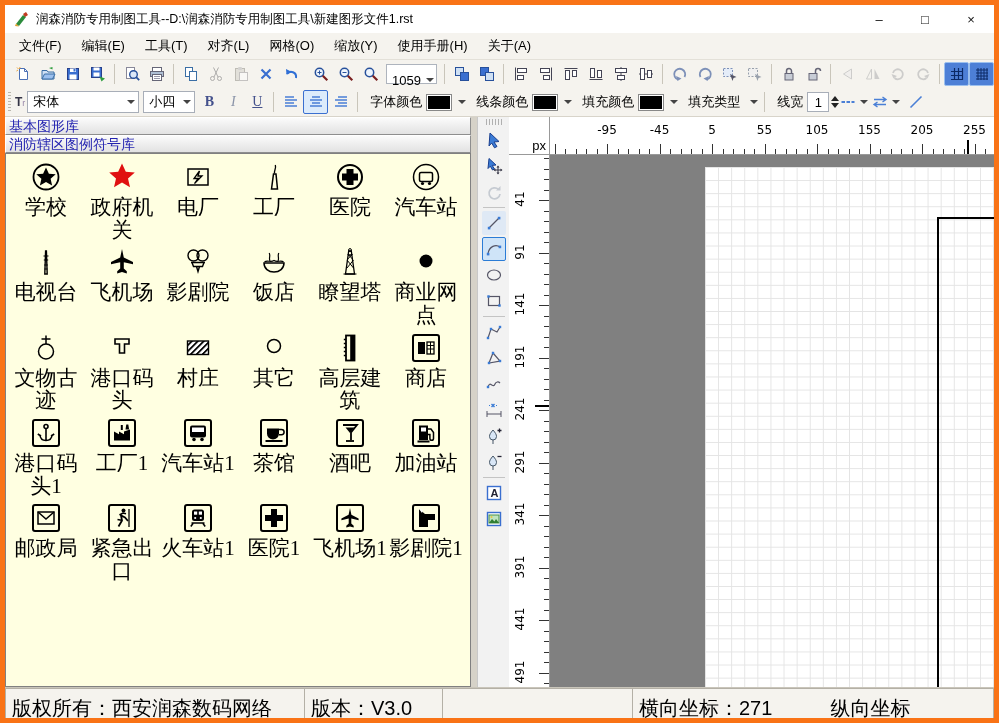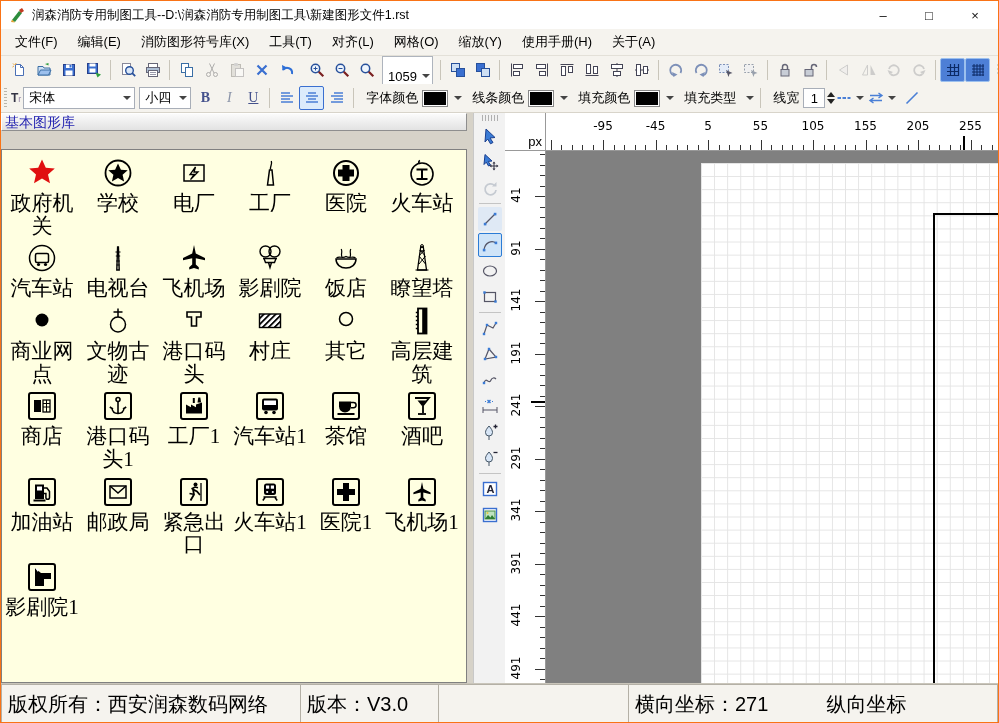--- a/index.html
+++ b/index.html
@@ -1,18 +1,18 @@
 <!DOCTYPE html>
 <html><head>
 <meta charset="utf-8">
 <style>
   * { box-sizing: border-box; margin: 0; padding: 0; }
   html,body { background:#fff; }
   body { font-family:"Liberation Sans","DejaVu Sans",sans-serif; }
-  .app { position:relative; width:999px; height:723px; overflow:hidden; background:#fef9c3; border:1px solid #f97316; }
+  .app { position:relative; width:999px; height:723px; overflow:hidden; background:#fef9c3; border:5px solid #f97316; }
 
   
   .titlebar { position:absolute; left:0; top:0; width:100%; height:28px; background:#fff; display:flex; align-items:center; }
   .app-icon { width:17px; height:17px; margin:0 6px 0 8px; flex:0 0 auto; }
   .title-text { font-size:12.5px; color:#000; white-space:nowrap; overflow:hidden; }
   .win-controls { margin-left:auto; display:flex; height:100%; }
   .win-btn { width:46px; height:100%; display:flex; align-items:center; justify-content:center; font-size:13px; color:#111; cursor:default; }
 
   
   .menubar { position:absolute; left:0; top:28px; width:100%; height:27px; background:#f5f3ee; display:flex; align-items:center; padding-left:4px; border-bottom:1px solid #e3e0d8; }
@@ -21,21 +21,21 @@
   
   .toolbar { position:absolute; left:0; width:100%; background:#f5f3ee; display:flex; align-items:center; }
   .tb1 { top:55px; height:28px; }
   .tb2 { top:83px; height:29px; border-bottom:1px solid #d8d4ca; }
   .grip { width:5px; height:20px; margin:0 3px 0 2px; background-image:repeating-linear-gradient(#b9b6ac 0 1px, transparent 1px 3px); background-size:3px 100%; background-repeat:no-repeat; background-position:1px 0; }
   .tb-sep { width:1px; height:20px; background:#c9c5ba; margin:0 4px; flex:0 0 auto; }
   .tb-btn { width:25px; height:24px; display:flex; align-items:center; justify-content:center; border:1px solid transparent; border-radius:2px; flex:0 0 auto; }
   .tb-btn svg { display:block; }
   .tb-btn.disabled { opacity:.45; filter:grayscale(.8); }
   .tb-btn.active-blue { background:#4d7fd6; border-color:#9cc0ee; }
-  .zoom-combo { display:flex; align-items:center; height:29px; background:#fff; border:1px solid #aeb4bd; margin:0 3px; padding:12px 2px 0 5px; }
+  .zoom-combo { display:flex; align-items:center; height:20px; background:#fff; border:1px solid #aeb4bd; margin:0 3px; padding:12px 2px 0 5px; }
   .zoom-combo .zval { font-size:13px; color:#000; min-width:30px; }
   .arrow-down { width:0; height:0; border-left:4px solid transparent; border-right:4px solid transparent; border-top:4px solid #444; margin-left:4px; }
   .combo { display:flex; align-items:center; height:22px; background:#fff; border:1px solid #a8aeb8; margin:0 2px; padding:0 3px 0 5px; font-size:13px; color:#000; }
   .combo .cval { flex:1; white-space:nowrap; overflow:hidden; }
   .fmt-label { font-size:13px; color:#000; margin:0 4px 0 8px; white-space:nowrap; }
   .swatch { width:26px; height:17px; background:#000; border:1px solid #888; box-shadow:inset 0 0 0 1px #fff; }
   .drop-btn { display:flex; align-items:center; padding:2px 2px; }
   .txt-btn { width:24px; height:23px; display:flex; align-items:center; justify-content:center; font-size:14px; color:#44518c; border:1px solid transparent; border-radius:2px; }
   .txt-btn.b { font-weight:bold; font-family:"Liberation Serif","DejaVu Serif",serif; }
   .txt-btn.i { font-style:italic; font-family:"Liberation Serif","DejaVu Serif",serif; color:#8a93a8; }
@@ -107,21 +107,20 @@
     <div class="win-controls">
       <div class="win-btn">–</div>
       <div class="win-btn">□</div>
       <div class="win-btn">×</div>
     </div>
   </div>
 
   <div class="menubar">
       <div class="menu-item">文件(F)</div>
       <div class="menu-item">编辑(E)</div>
-      <div class="menu-item">消防图形符号库(X)</div>
       <div class="menu-item">工具(T)</div>
       <div class="menu-item">对齐(L)</div>
       <div class="menu-item">网格(O)</div>
       <div class="menu-item">缩放(Y)</div>
       <div class="menu-item">使用手册(H)</div>
       <div class="menu-item">关于(A)</div>
     </div>
 
   <div class="toolbar tb1">
       <div class="grip"></div>
@@ -436,41 +435,42 @@
     <div class="tb-btn">
         <svg width="16" height="16" viewBox="0 0 16 16">
           <path d="M2.5 13.5l11-11" stroke="#4a7fd6" stroke-width="1.6"></path>
         </svg>
       </div>
   </div>
 
   <div class="main">
 
     <div class="lib-header lib-h1">基本图形库</div>
+    <div class="lib-header lib-h2">消防辖区图例符号库</div>
     <div class="lib-grid">
-        <div class="sym-cell">
-          <div class="sym-icon">
-            <svg width="32" height="32" viewBox="0 0 32 32">
-              <path d="M16 2.5l3.8 8.2 9 .8-6.8 6 2 8.8L16 21.6l-8 4.7 2-8.8-6.8-6 9-.8z" fill="#e01010"></path>
-            </svg>
-          </div>
-          <div class="sym-label">政府机关</div>
-        </div>
         <div class="sym-cell">
           <div class="sym-icon">
             <svg width="32" height="32" viewBox="0 0 32 32">
               <circle cx="16" cy="16" r="12.5" fill="none" stroke="#000" stroke-width="1.8"></circle>
               <path d="M16 6.5l2.9 6.2 6.8.6-5.1 4.5 1.5 6.7-6.1-3.6-6.1 3.6 1.5-6.7-5.1-4.5 6.8-.6z" fill="#000"></path>
             </svg>
           </div>
           <div class="sym-label">学校</div>
         </div>
         <div class="sym-cell">
           <div class="sym-icon">
             <svg width="32" height="32" viewBox="0 0 32 32">
+              <path d="M16 2.5l3.8 8.2 9 .8-6.8 6 2 8.8L16 21.6l-8 4.7 2-8.8-6.8-6 9-.8z" fill="#e01010"></path>
+            </svg>
+          </div>
+          <div class="sym-label">政府机关</div>
+        </div>
+        <div class="sym-cell">
+          <div class="sym-icon">
+            <svg width="32" height="32" viewBox="0 0 32 32">
               <rect x="6" y="8" width="20" height="16" fill="none" stroke="#000" stroke-width="1.5"></rect>
               <path d="M17.5 10l-5.5 7.5h4l-3.5 5 7.5-7.5h-4z" fill="none" stroke="#000" stroke-width="1.3"></path>
             </svg>
           </div>
           <div class="sym-label">电厂</div>
         </div>
         <div class="sym-cell">
           <div class="sym-icon">
             <svg width="32" height="32" viewBox="0 0 32 32">
               <path d="M13.5 28l2-15h2.5l1.5 15z" fill="none" stroke="#000" stroke-width="1.5"></path>
@@ -480,30 +480,20 @@
           <div class="sym-label">工厂</div>
         </div>
         <div class="sym-cell">
           <div class="sym-icon">
             <svg width="32" height="32" viewBox="0 0 32 32">
               <circle cx="16" cy="16" r="12" fill="none" stroke="#000" stroke-width="2"></circle>
               <path d="M12.5 8h7v4.5H24v7h-4.5V24h-7v-4.5H8v-7h4.5z" fill="#000"></path>
             </svg>
           </div>
           <div class="sym-label">医院</div>
-        </div>
-        <div class="sym-cell">
-          <div class="sym-icon">
-            <svg width="32" height="32" viewBox="0 0 32 32">
-              <path d="M14 3.5c-1.8.8-1.8 2.7 0 3" fill="none" stroke="#000" stroke-width="1.5"></path>
-              <circle cx="16" cy="17" r="11" fill="none" stroke="#000" stroke-width="1.6"></circle>
-              <path d="M10.5 12.5h11M16 12.5v9.5M10.5 22h11" fill="none" stroke="#000" stroke-width="2"></path>
-            </svg>
-          </div>
-          <div class="sym-label">火车站</div>
         </div>
         <div class="sym-cell">
           <div class="sym-icon">
             <svg width="32" height="32" viewBox="0 0 32 32">
               <circle cx="16" cy="16" r="12.5" fill="none" stroke="#000" stroke-width="1.5"></circle>
               <rect x="9.5" y="11.5" width="13" height="9" rx="1.5" fill="none" stroke="#000" stroke-width="1.5"></rect>
               <circle cx="12.5" cy="22.5" r="1.6" fill="#000"></circle>
               <circle cx="19.5" cy="22.5" r="1.6" fill="#000"></circle>
             </svg>
           </div>

